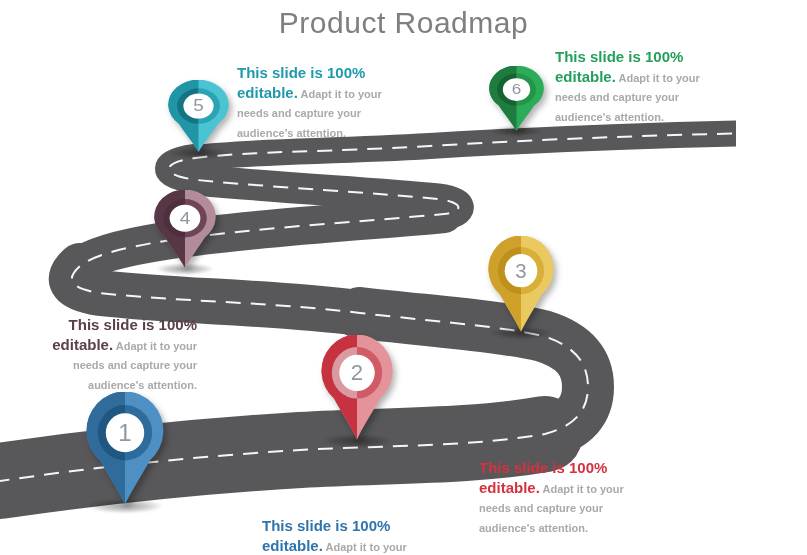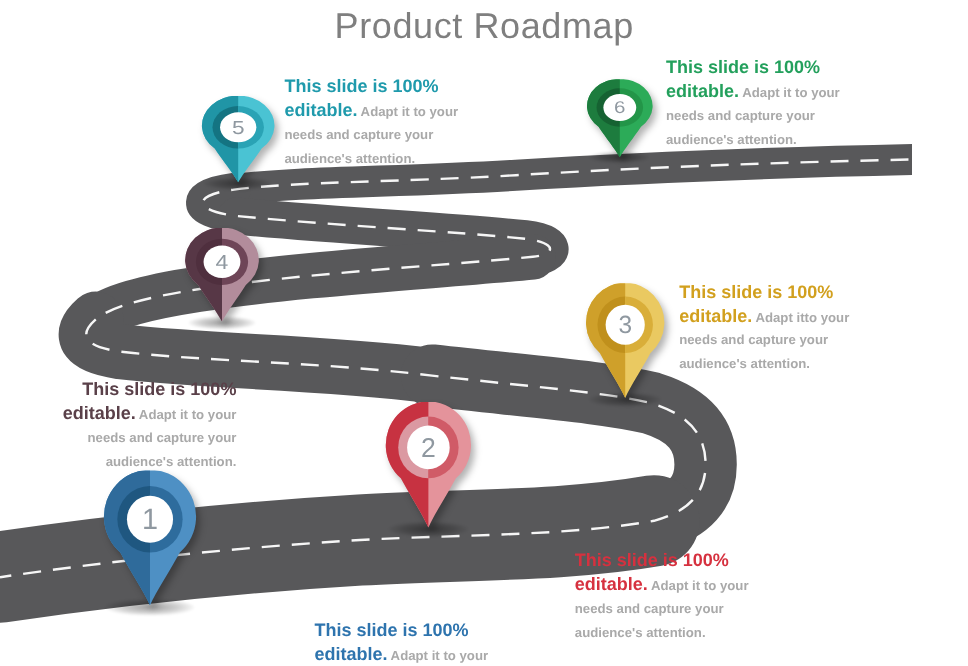--- a/index.html
+++ b/index.html
@@ -1,19 +1,18 @@
 <!DOCTYPE html>
 <html><head>
 <meta charset="utf-8">
 <style>
   html,body{margin:0;padding:0;background:#ffffff;}
   #canvas{
     position:relative;width:736px;height:555px;overflow:hidden;background:#ffffff;
     font-family:"Liberation Sans","DejaVu Sans",sans-serif;
-    padding-left:24px;
   }
   #page-title{
     position:absolute;left:0;top:6px;width:807px;text-align:center;
     font-size:30px;font-weight:400;letter-spacing:.5px;z-index:5;
   }
   #road-svg{position:absolute;left:0;top:0;z-index:1;}
   .road-seg{fill:none;stroke-linecap:round;stroke-linejoin:round;}
   .center-dash{fill:none;stroke-width:2;stroke-dasharray:15 10;opacity:.95;stroke-linecap:butt;}
   .tip-shadow{
     position:absolute;z-index:2;transform:translate(-50%,-50%);
@@ -147,23 +146,20 @@
       <text class="p-num" x="50" y="60" fill="#8f98a0">6</text>
     </svg>
   </div>
 
   <div class="note" style="left:262px;top:516px;width:172px;text-align:left;">
     <span class="note-head" style="color: rgb(46, 116, 174);">This slide is 100% editable.</span><span class="note-body" style="color: rgb(169, 169, 169);"> Adapt it to your needs and capture your audience's attention.</span>
   </div>
   <div class="note" style="left:479px;top:458px;width:172px;text-align:left;">
     <span class="note-head" style="color: rgb(214, 49, 63);">This slide is 100% editable.</span><span class="note-body" style="color: rgb(169, 169, 169);"> Adapt it to your needs and capture your audience's attention.</span>
   </div>
-  <div class="note" style="left:566px;top:234px;width:172px;text-align:left;">
-    <span class="note-head" style="color: rgb(210, 160, 30);">This slide is 100% editable.</span><span class="note-body" style="color: rgb(169, 169, 169);"> Adapt itto your needs and capture your audience's attention.</span>
-  </div>
   <div class="note" style="left:27px;top:315px;width:170px;text-align:right;">
     <span class="note-head" style="color: rgb(90, 64, 73);">This slide is 100% editable.</span><span class="note-body" style="color: rgb(169, 169, 169);"> Adapt it to your needs and capture your audience's attention.</span>
   </div>
   <div class="note" style="left:237px;top:63px;width:172px;text-align:left;">
     <span class="note-head" style="color: rgb(31, 154, 172);">This slide is 100% editable.</span><span class="note-body" style="color: rgb(169, 169, 169);"> Adapt it to your needs and capture your audience's attention.</span>
   </div>
   <div class="note" style="left:555px;top:47px;width:172px;text-align:left;">
     <span class="note-head" style="color: rgb(35, 160, 92);">This slide is 100% editable.</span><span class="note-body" style="color: rgb(169, 169, 169);"> Adapt it to your needs and capture your audience's attention.</span>
   </div>
 

